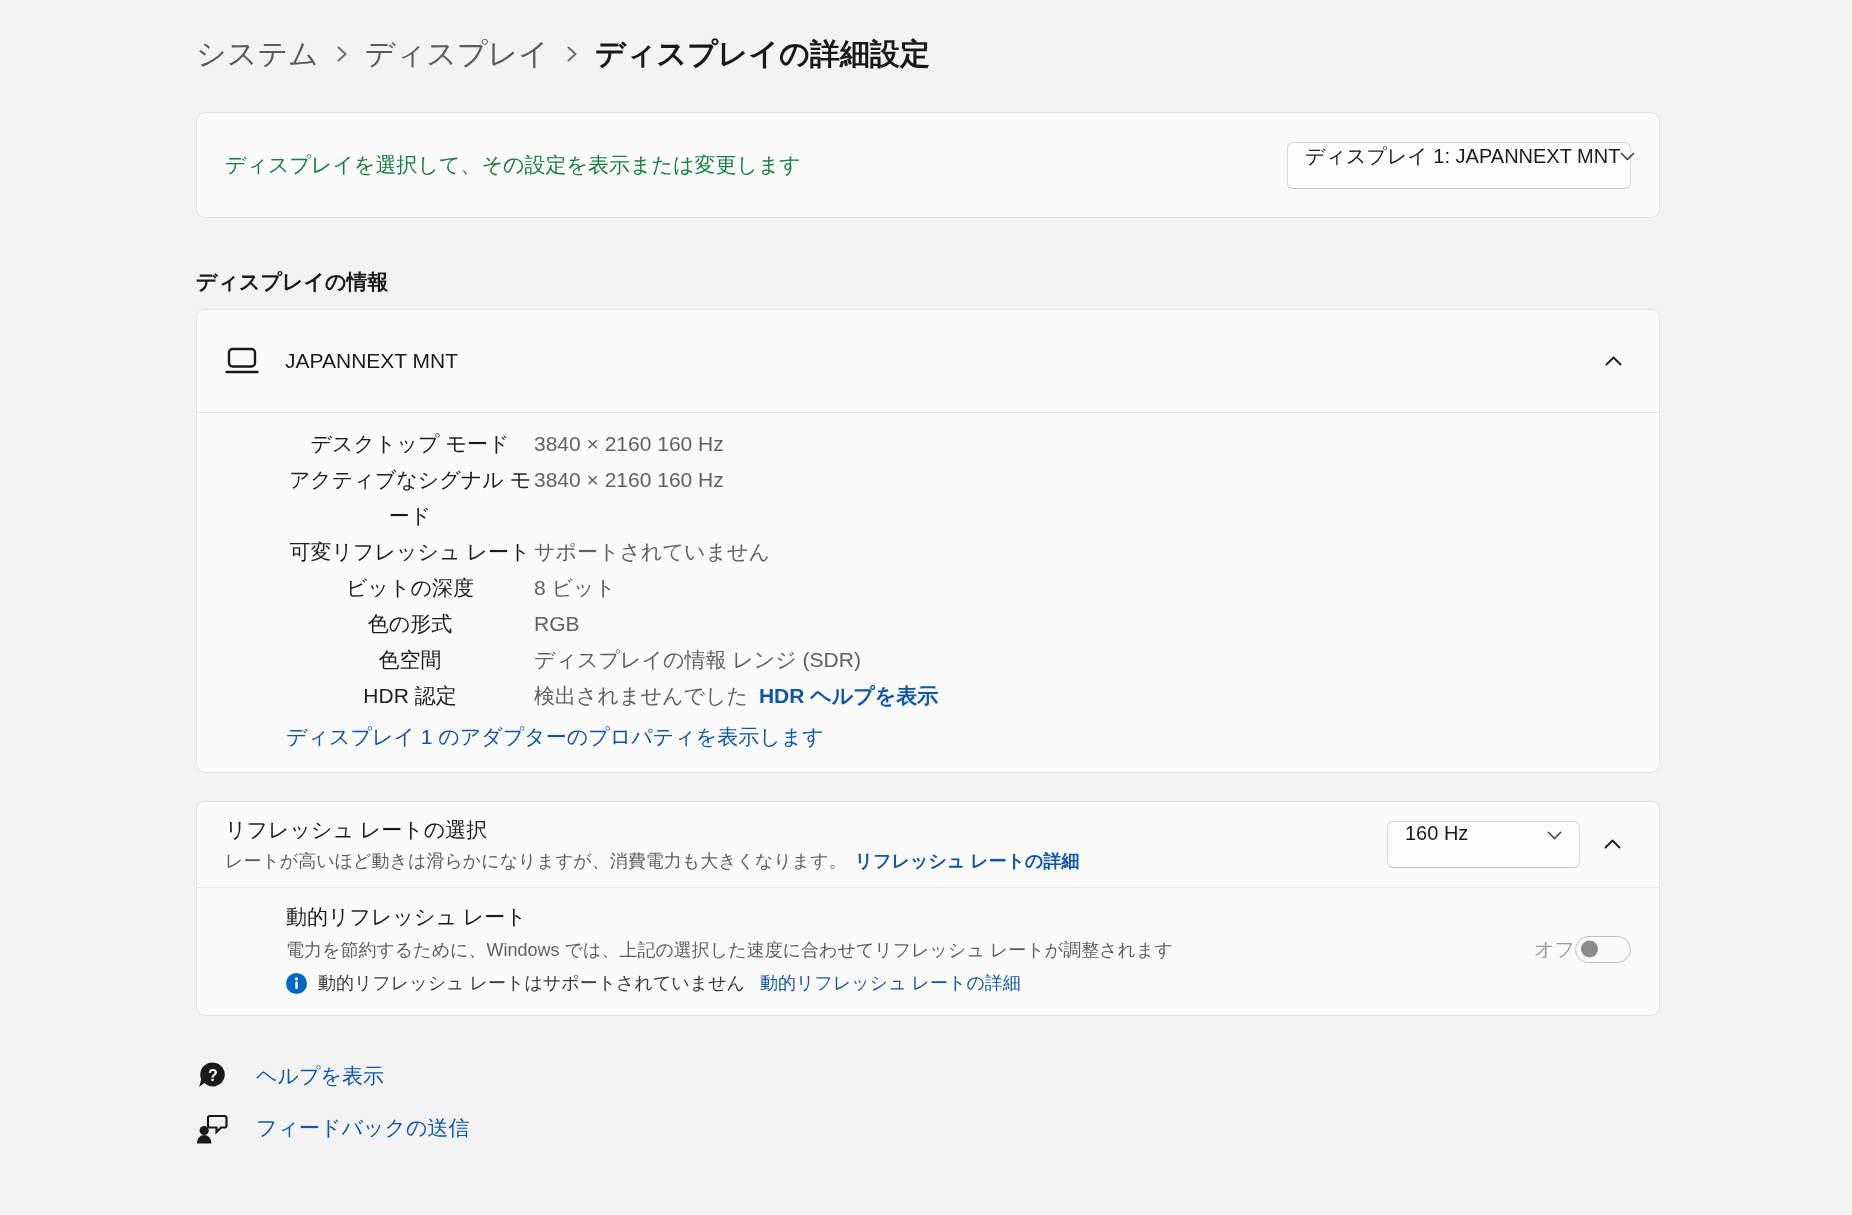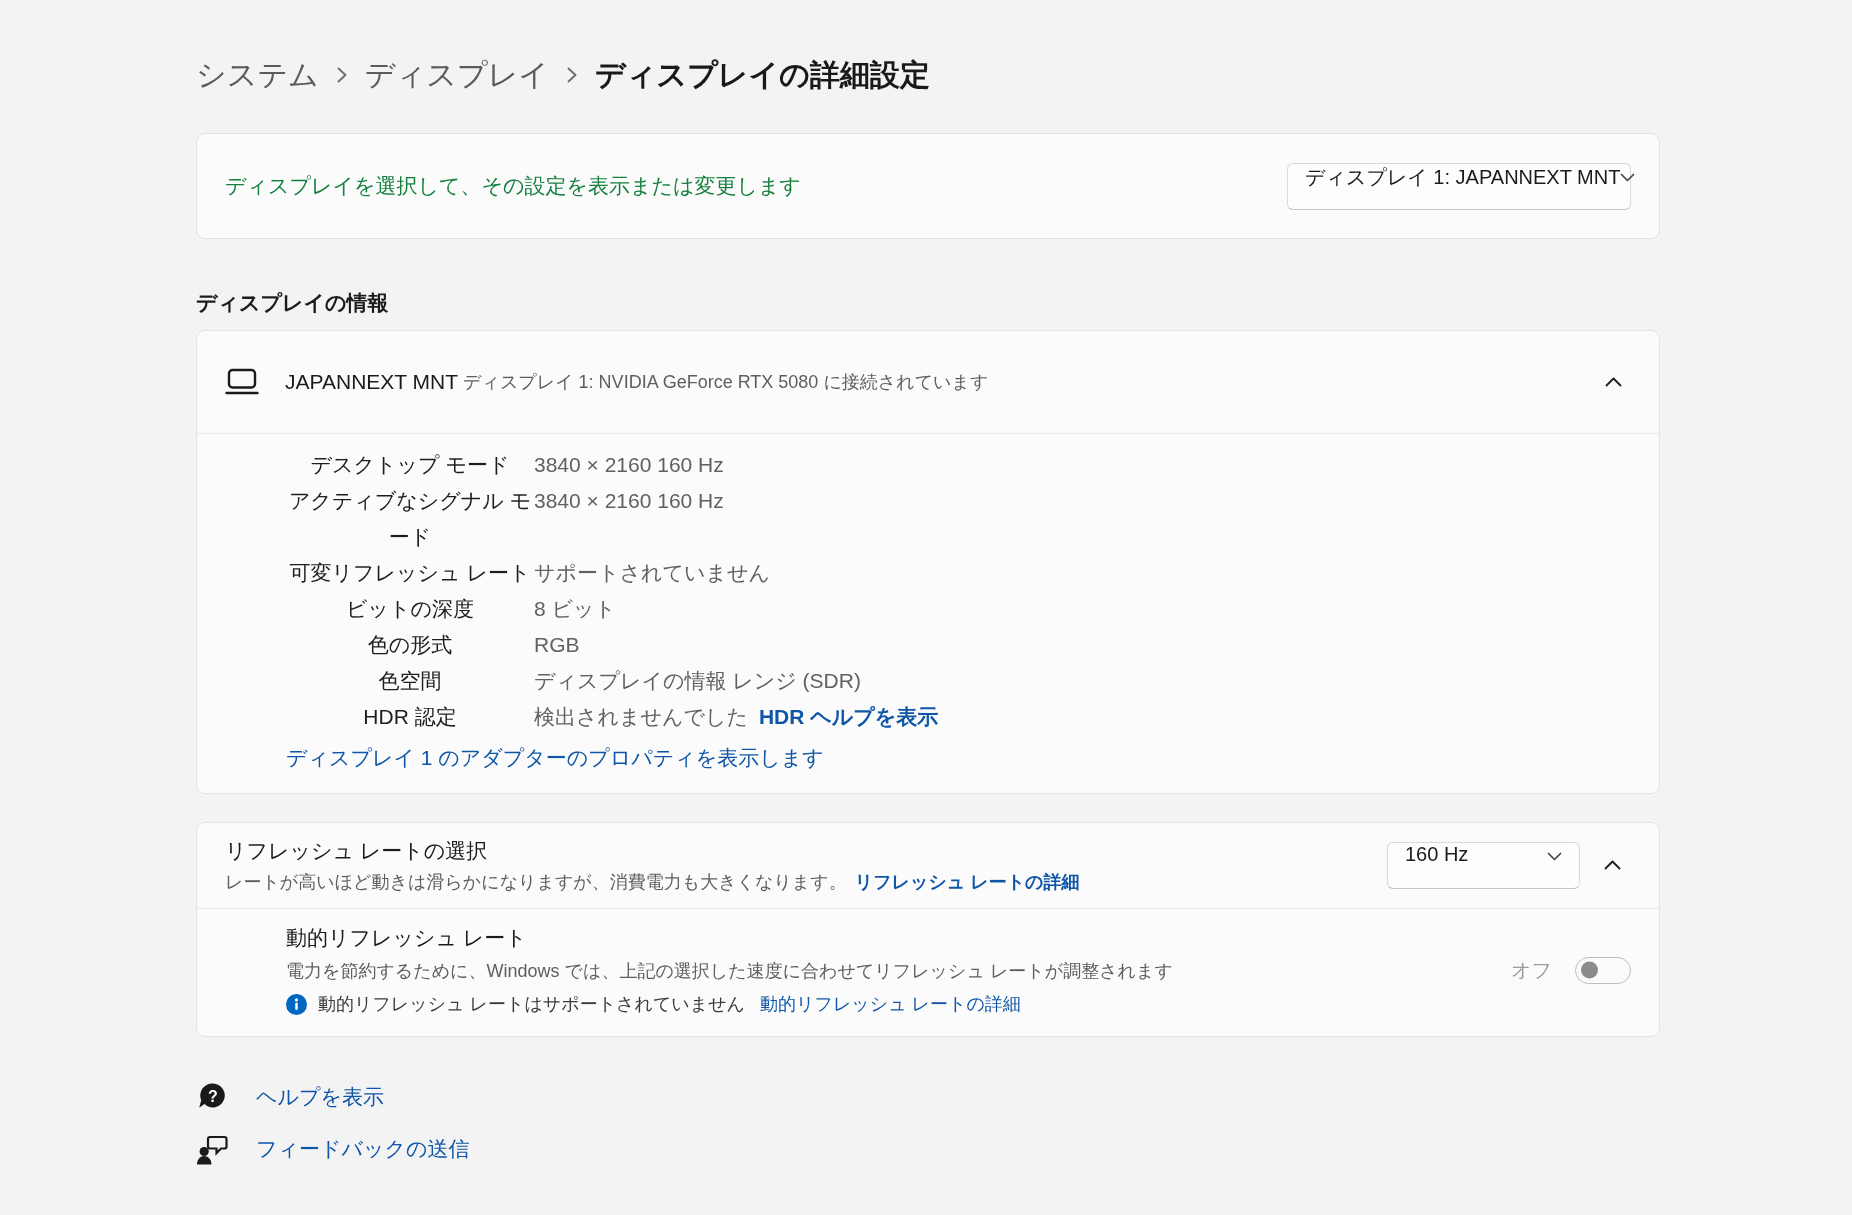--- a/index.html
+++ b/index.html
@@ -3,21 +3,21 @@
 <meta charset="utf-8">
 <style>
   * { box-sizing: border-box; margin: 0; padding: 0; }
   html, body {
     width: 1852px; height: 1215px;
     background: #f3f3f3;
     font-family: "Liberation Sans", sans-serif;
     color: #1b1b1b;
     overflow: hidden;
   }
-  .content { position: absolute; left: 196px; top: 0; width: 1464px; margin-top: 21px; }
+  .content { position: absolute; left: 196px; top: 0; width: 1464px; }
 
   
   .breadcrumb { margin-top: 30px; height: 48px; display: flex; align-items: center; gap: 17px; }
   .crumb { font-size: 30px; color: #5b5b5b; cursor: pointer; white-space: nowrap; }
   .crumb-sep { display: flex; align-items: center; }
   .page-title { font-size: 30px; font-weight: 700; color: #191919; white-space: nowrap; }
 
   
   .card {
     background: #fbfbfb;
@@ -80,21 +80,21 @@
   .refresh-controls .chevron-btn { margin-left: 14px; }
 
   .dynamic-row { display: flex; padding: 15px 28px 20px 89px; }
   .dynamic-text { display: flex; flex-direction: column; }
   .dynamic-title { font-size: 21px; color: #1b1b1b; margin-bottom: 7px; }
   .dynamic-subtitle { font-size: 18px; color: #5e5e5e; margin-bottom: 9px; }
   .info-line { display: flex; align-items: center; font-size: 18px; color: #3a3a3a; }
   .info-icon-wrap { display: flex; margin-right: 11px; }
   .info-line .link { margin-left: 15px; }
 
-  .toggle-group { margin-left: auto; display: flex; align-items: center; gap: 23px; align-self: center; text-align: center; }
+  .toggle-group { margin-left: auto; display: flex; align-items: center; align-self: center; text-align: center; }
   .toggle-label { font-size: 20px; color: #9a9a9a; }
   .toggle {
     width: 56px; height: 27px; border: 1px solid #bcbcbc; border-radius: 27px;
     position: relative; background: transparent; cursor: pointer;
   }
   .toggle-knob {
     position: absolute; left: 5px; top: 50%; transform: translateY(-50%);
     width: 17px; height: 17px; border-radius: 50%; background: #8b8b8b;
   }
 
@@ -142,21 +142,20 @@
   <div class="card info-card">
     <div class="card-header">
       <span class="laptop-icon-wrap">
         <svg width="36" height="30" viewBox="0 0 36 30">
           <rect x="5" y="3" width="26" height="17.5" rx="3.5" fill="none" stroke="#1b1b1b" stroke-width="2.4"></rect>
           <line x1="2.5" y1="26" x2="33.5" y2="26" stroke="#1b1b1b" stroke-width="2.4" stroke-linecap="round"></line>
         </svg>
       </span>
       <div class="header-text">
         <span class="card-title">JAPANNEXT MNT</span>
-        <span class="card-subtitle">ディスプレイ 1: NVIDIA GeForce RTX 5080 に接続されています</span>
       </div>
       <button class="chevron-btn">
         <span>
           <svg width="17" height="10" viewBox="0 0 17 10">
               <path d="M1.5 8.5 L8.5 1.5 L15.5 8.5" fill="none" stroke="#1b1b1b" stroke-width="1.8" stroke-linecap="round" stroke-linejoin="round"></path>
             </svg>
         </span>
       </button>
     </div>
     <div class="divider"></div>

